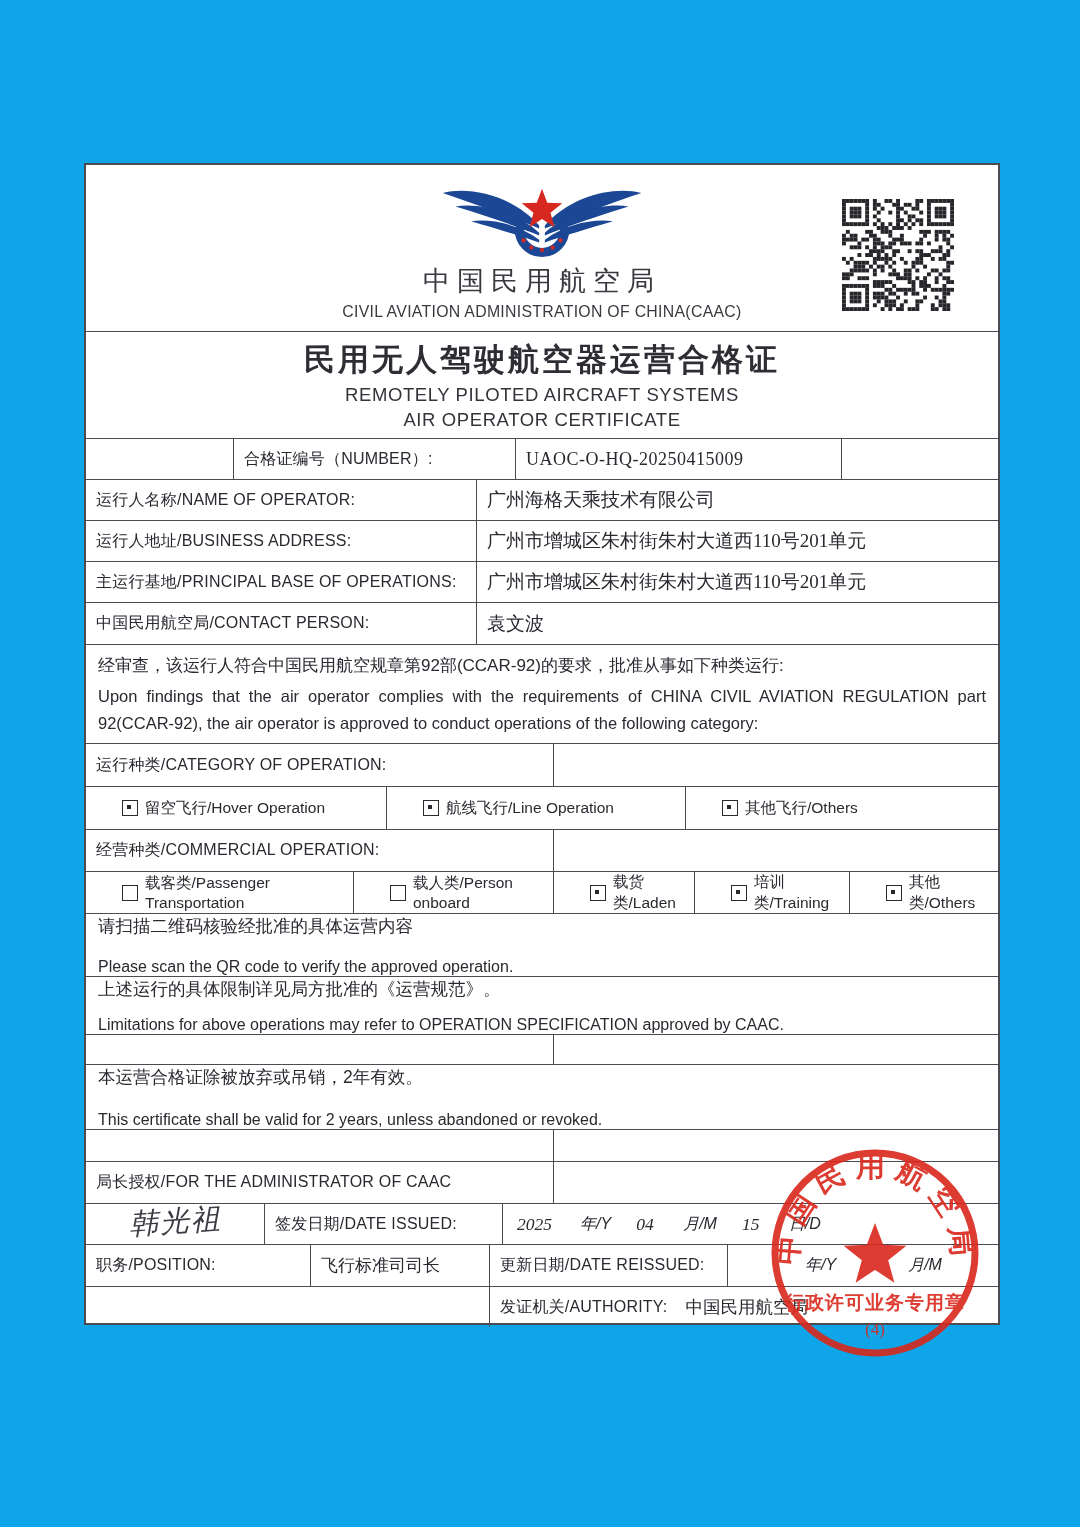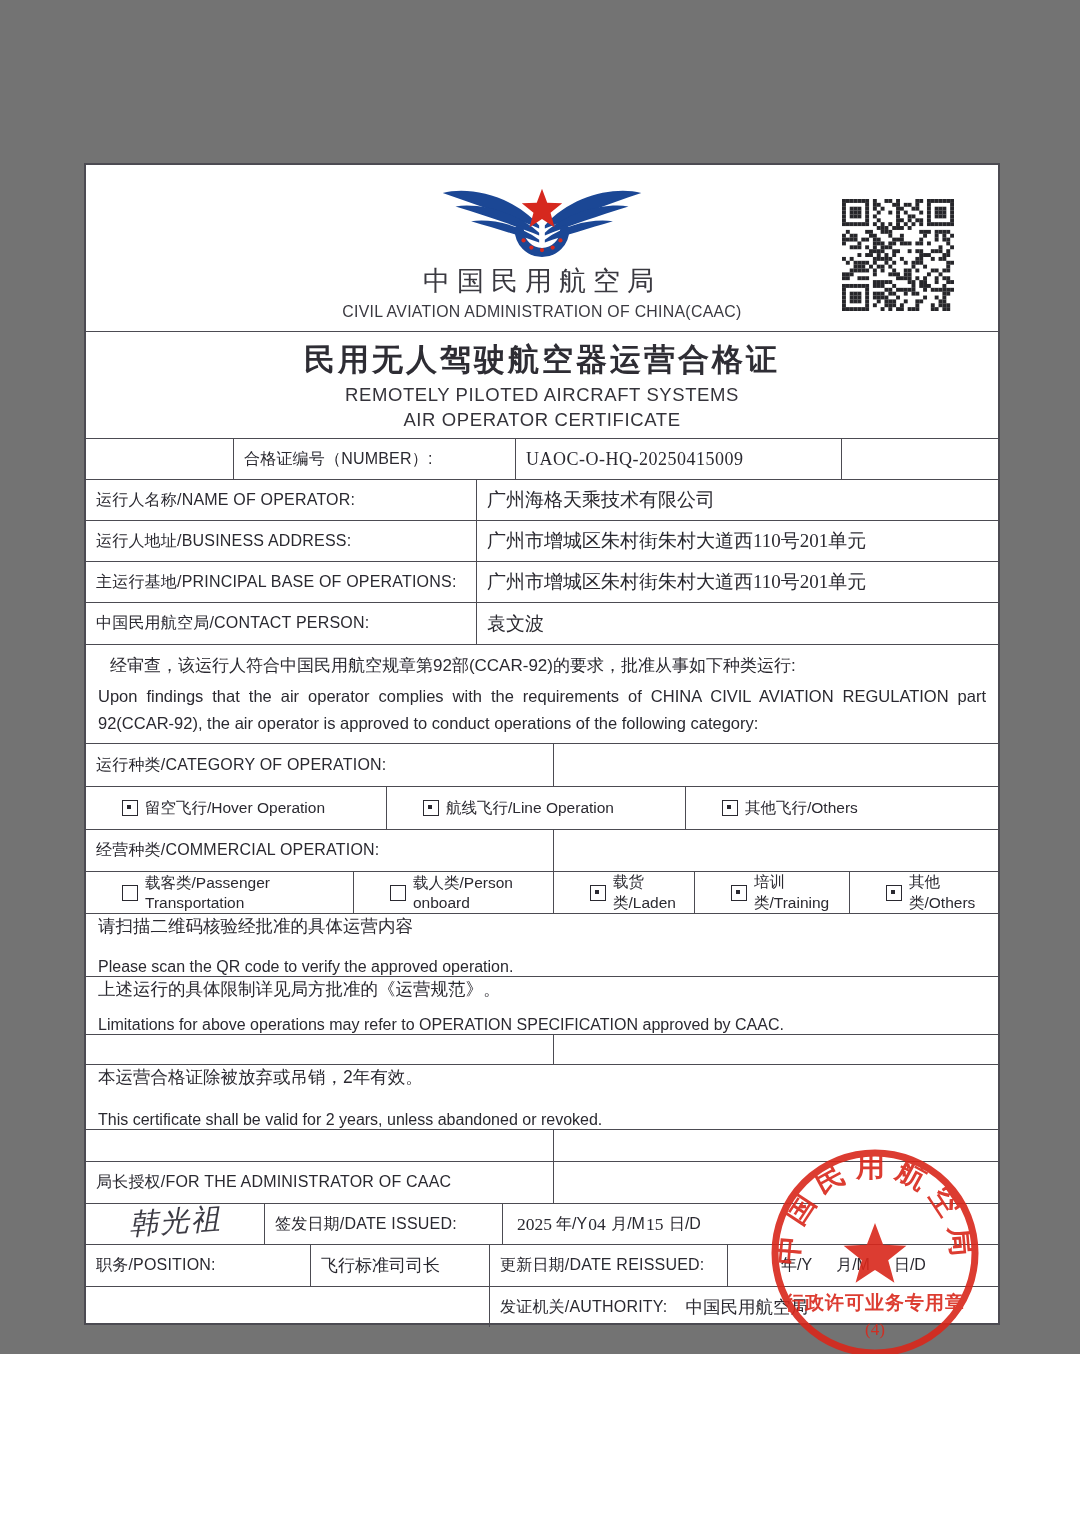--- a/index.html
+++ b/index.html
@@ -1,17 +1,17 @@
 <!DOCTYPE html>
 <html><head>
 <meta charset="utf-8">
 <style>
   html,body{margin:0;padding:0;}
   body{background:#ffffff;font-family:"Liberation Sans","DejaVu Sans",sans-serif;color:#2a2930;}
-  .page{position:relative;width:1080px;height:1354px;background:#737373;overflow:hidden;}
+  .page{position:relative;width:1080px;height:1527px;background:#0ea5e9;overflow:hidden;}
   .cert{position:absolute;left:84px;top:163px;width:916px;height:1162px;border:2px solid #4c4b52;background:#fff;box-sizing:border-box;}
   .row{display:flex;box-sizing:border-box;border-bottom:1.5px solid #4c4b52;}
   .row:last-child{border-bottom:none;}
   .c{box-sizing:border-box;border-right:1.5px solid #4c4b52;display:flex;align-items:center;padding:0 10px;overflow:hidden;}
   .c:last-child{border-right:none;}
   .label{font-size:16px;letter-spacing:0.2px;}
   .value{font-family:"Liberation Serif","DejaVu Serif",serif;font-size:19px;}
   
   .header-row{height:167px;position:relative;flex-direction:column;align-items:center;justify-content:flex-start;}
   .logo{margin-top:18px;}
@@ -20,35 +20,35 @@
   .qr{position:absolute;right:44px;top:34px;width:112px;height:112px;}
   .qr svg{display:block;}
   
   .title-row{height:107px;flex-direction:column;align-items:center;justify-content:center;gap:3px;}
   .title-cn{font-family:"Liberation Serif","DejaVu Serif",serif;font-size:31px;font-weight:600;letter-spacing:3px;color:#2e2d34;}
   .title-en{font-size:18.5px;letter-spacing:0.6px;color:#34333a;}
   
   .h41{height:41px}.h42{height:42px}.h43{height:43px}.h40{height:40px}
   .num-serif{font-family:"Liberation Serif","DejaVu Serif",serif;font-size:18px;letter-spacing:0.5px;}
   .para-row{height:99px;flex-direction:column;align-items:stretch;justify-content:center;padding:0 12px;}
-  .para-cn{font-size:17px;margin:2px 0 6px 12px;}
+  .para-cn{font-size:17px;margin:2px 0 6px 0;}
   .para-en{font-size:16.5px;text-align:justify;line-height:27px;}
   .note-row{height:63px;flex-direction:column;align-items:stretch;justify-content:space-between;padding:0 12px;gap:5px;}
   .note-row.h58{height:58px}
   .note-row.h65{height:65px}
   .note-cn{font-size:17.5px;}
   .note-en{font-size:16px;}
   .empty30{height:30px}.empty32{height:32px}
   
   .opt{display:flex;align-items:center;gap:7px;font-size:15.5px;padding-left:36px;}
   .box{width:14px;height:14px;border:1.9px solid #2a2930;flex:0 0 auto;position:relative;background:#fff;}
   .box.on::after{content:"";position:absolute;left:4px;top:4px;width:4px;height:4px;background:#2a2930;}
   
   .sig-text{font-family:"Liberation Serif","DejaVu Serif",serif;font-style:italic;font-size:29px;color:#3c3b44;transform:rotate(-4deg) translateY(-2px);letter-spacing:2px;}
-  .date-cell{gap:1px;padding-left:14px;}
+  .date-cell{gap:25px;padding-left:14px;font-style:italic;}
   .dval{font-family:"Liberation Serif","DejaVu Serif",serif;font-size:17.5px;min-width:22px;display:inline-block;}
   .dval.yy{min-width:38px;}
   .dunit{font-size:16px;}
   
   .stamp{position:absolute;left:745px;top:1123px;width:260px;height:260px;z-index:6;opacity:0.9;pointer-events:none;}
   .stamp text{font-family:"Liberation Serif","DejaVu Serif",serif;}
 </style>
 </head>
 <body>
 

